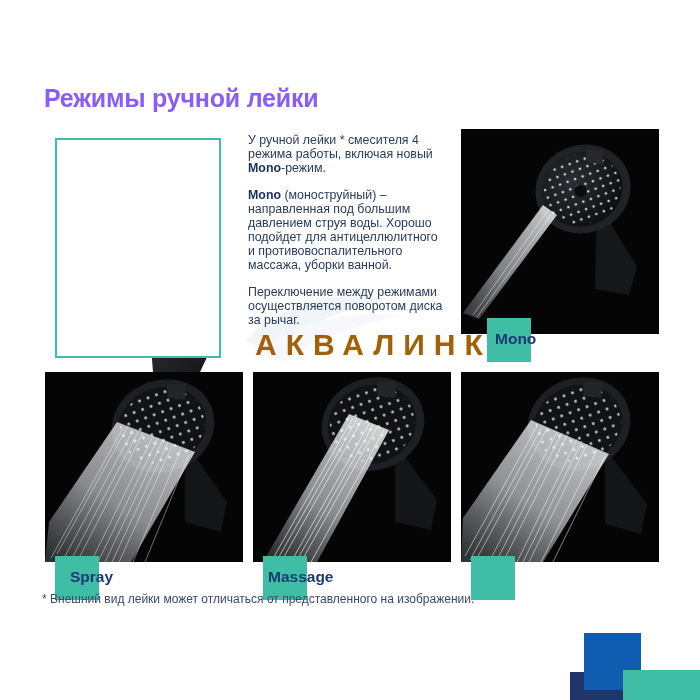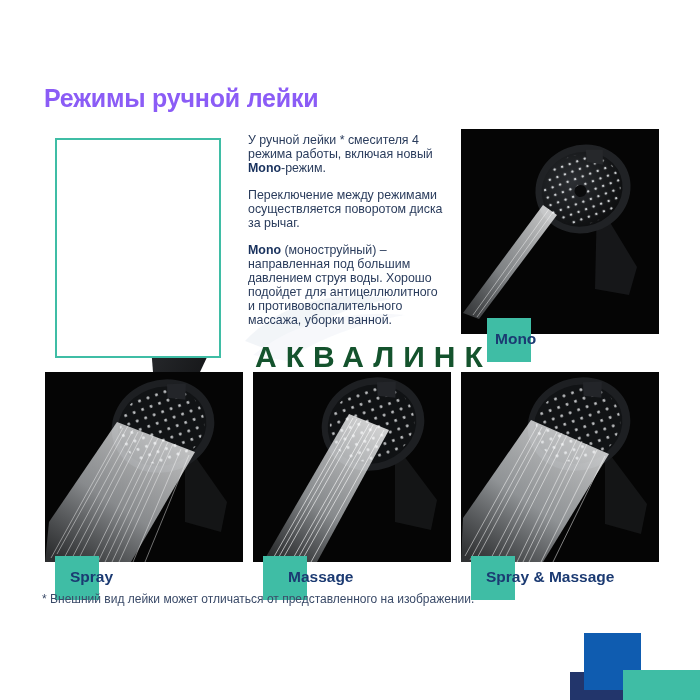--- a/index.html
+++ b/index.html
@@ -32,23 +32,23 @@
     font-size:11px;font-weight:normal;color:#2b4a72;
   }
   .logo .word{position:relative;display:inline-block;}
 
   
   .wm-wave{
     position:absolute;left:243px;top:283px;width:230px;height:80px;
     opacity:.55;pointer-events:none;
   }
   .wm-text{
-    position:absolute;left:255px;top:340px;
+    position:absolute;left:255px;top:328px;
     font-size:30px;font-weight:bold;letter-spacing:9px;
-    color:#14532d;white-space:nowrap;pointer-events:none;
+    color:#a16207;white-space:nowrap;pointer-events:none;
   }
 
   
   .hero-frame{
     position:absolute;left:55px;top:138px;width:166px;height:220px;
     border:2px solid #3fbda5;box-sizing:border-box;background:#fff;
   }
   .hero-img{
     position:absolute;left:57px;top:140px;width:180px;height:232px;
     overflow:hidden;
@@ -74,21 +74,21 @@
   }
   .chip-label{
     position:absolute;font-size:15.5px;font-weight:bold;color:#1b3a72;
     white-space:nowrap;
   }
   .chip-mono      {left:487px;top:318px;}
   .chip-mono-l    {left:495px;top:330px;}
   .chip-spray     {left:55px;top:556px;}
   .chip-spray-l   {left:70px;top:568px;text-align:center;}
   .chip-massage   {left:263px;top:556px;}
-  .chip-massage-l {left:288px;top:568px;}
+  .chip-massage-l {left:268px;top:568px;}
   .chip-both      {left:471px;top:556px;}
   .chip-both-l    {left:486px;top:568px;}
 
   
   .footnote{
     position:absolute;left:42px;top:592px;
     font-size:12px;color:#3a4a68;white-space:nowrap;
   }
 
   
@@ -154,24 +154,24 @@
       <polygon points="24,40 31,56 17,56" fill="#3fbda5"></polygon>
       <polygon points="72,140 56,133 60,148" fill="#3fbda5"></polygon>
     </svg>
   </div>
   <div class="hero-frame"></div>
 
   <div class="copy">
     <p>
       <span>У ручной лейки * смесителя 4 режима работы, включая новый </span><b>Mono</b><span>-режим.</span>
     </p>
-    <p>Переключение между режимами осуществляется поворотом диска за рычаг.</p>
     <p>
       <b>Mono</b><span> (моноструйный) – направленная под большим давлением струя воды. Хорошо подойдет для антицеллюлитного и противовоспалительного массажа, уборки ванной.</span>
     </p>
+    <p>Переключение между режимами осуществляется поворотом диска за рычаг.</p>
   </div>
 
   <div class="panel panel-mono">
     <svg viewBox="0 0 198 205" width="198" height="205">
       <defs>
         <radialGradient id="mface" cx="0.42" cy="0.36" r="0.7">
           <stop offset="0" stop-color="#2c2f33"></stop>
           <stop offset="1" stop-color="#0b0c0d"></stop>
         </radialGradient>
         <pattern id="mdots" width="8" height="8" patternUnits="userSpaceOnUse">
@@ -307,21 +307,20 @@
           <line x1="126" y1="72" x2="68" y2="190"></line>
         <line x1="136" y1="78" x2="80" y2="190"></line>
           <line x1="144" y1="84" x2="92" y2="190"></line>
         <line x1="81" y1="55" x2="9" y2="188"></line>
           <line x1="101" y1="61" x2="35" y2="190"></line>
         <line x1="121" y1="69" x2="62" y2="190"></line>
       </g>
     </svg>
   </div>
   <div class="chip chip-both"></div>
-  <div class="chip-label chip-both-l">Spray &amp; Massage</div>
 
   <div class="footnote">* Внешний вид лейки может отличаться от представленного на изображении.</div>
 
   <div class="sq sq-navy"></div>
   <div class="sq sq-blue"></div>
   <div class="sq sq-teal"></div>
 
 </div>
 
 </body></html>

